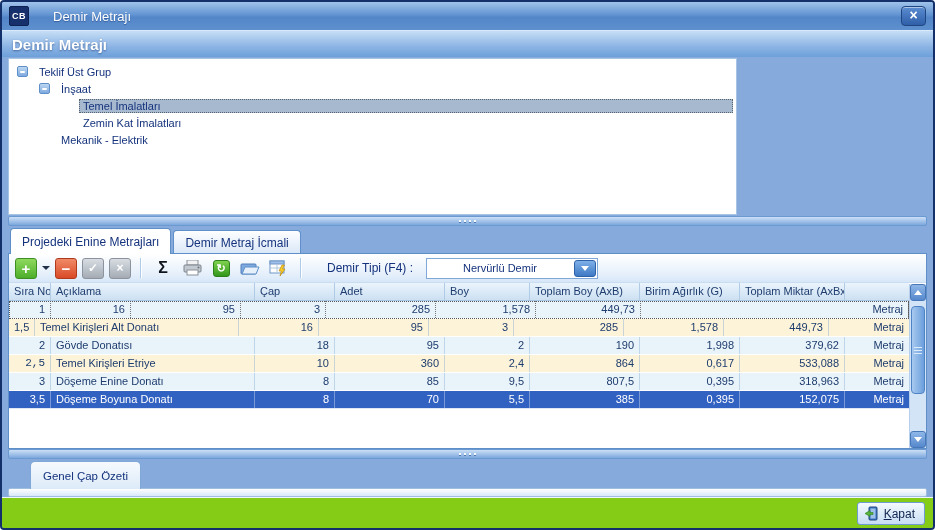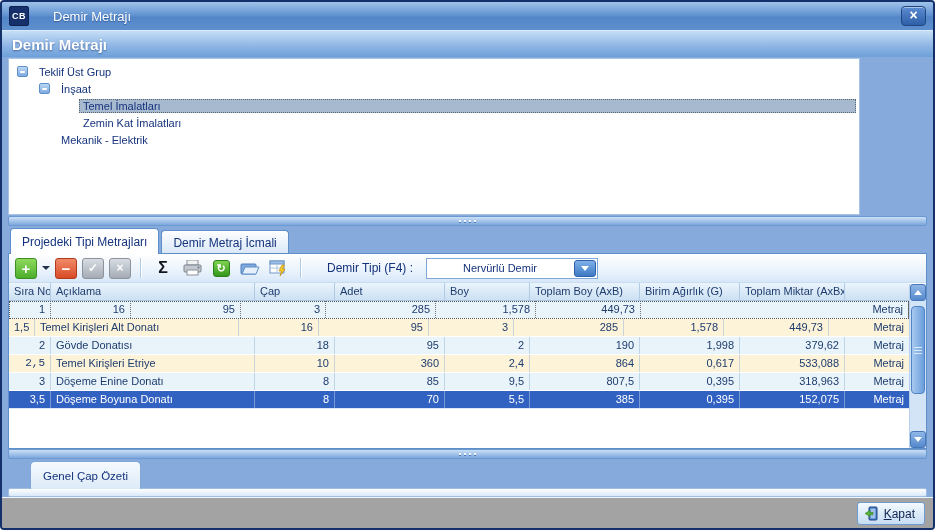--- a/index.html
+++ b/index.html
@@ -31,21 +31,21 @@
   
   .headerband {
     height:27px; display:flex; align-items:center; padding:0 10px;
     background:linear-gradient(#C6DEF6, #8CB4E4 60%, #6DA0DA);
     border-top:1px solid #D9E9F9;
     color:#fff; font-size:15px; font-weight:bold; text-shadow:0 1px 2px rgba(20,50,110,.55);
   }
 
   
   .tree-panel {
-    position:absolute; left:6px; top:56px; width:852px; height:157px;
+    position:absolute; left:6px; top:56px; width:729px; height:157px;
     background:#fff; border:1px solid #A8C4E4; padding-top:4px; overflow:hidden;
   }
   .tree-item { height:17px; display:flex; align-items:center; font-size:11px; color:#15337D; cursor:default; }
   .expander {
     width:11px; height:11px; border:1px solid #5F8FC9; border-radius:2px;
     background:linear-gradient(#BBD7F2,#7FA9DF); display:grid; place-items:center; margin-right:7px; flex:0 0 auto;
   }
   .expander .minus { width:5px; height:2px; background:#fff; border-radius:1px; }
   .expander-spacer { width:18px; flex:0 0 auto; }
   .tree-label { padding:1px 4px; white-space:nowrap; }
@@ -130,21 +130,21 @@
   
   .bottom-tab {
     position:absolute; left:28px; top:459px; height:28px; padding:0 12px;
     background:linear-gradient(#F6FAFE,#DCEAF8); border:1px solid #7FA8D8; border-bottom:none;
     border-radius:5px 5px 0 0; font-size:11.5px; color:#15337D; display:flex; align-items:center; cursor:pointer; z-index:2;
   }
   .panel-edge {
     position:absolute; left:6px; width:919px; top:486px; height:9px;
     background:linear-gradient(#FDFEFF,#D9E8F8); border:1px solid #9FBEE0; border-radius:2px;
   }
-  .bottom-bar { position:absolute; left:0; right:0; top:495px; bottom:0; background:#a3a3a3; border-top:1px solid #EFF6FD;text-align:center; }
+  .bottom-bar { position:absolute; left:0; right:0; top:495px; bottom:0; background:#84cc16; border-top:1px solid #EFF6FD;text-align:center; }
   .kapat-btn {
     position:absolute; right:8px; top:4px; height:23px; padding:0 9px 0 6px;
     display:flex; align-items:center; gap:5px;
     background:linear-gradient(#F4F9FE,#DCEBF9 50%,#C7DDF3); border:1px solid #6F9CD0; border-radius:3px;
     font-size:12px; color:#10254F; cursor:pointer;
   }
   .kapat-btn .key { text-decoration:underline; }
 </style>
 </head>
 <body>
@@ -187,21 +187,21 @@
     </div>
 
   <div class="splitter" id="splitter-top">
     <span class="dot"></span>
     <span class="dot"></span>
     <span class="dot"></span>
     <span class="dot"></span>
   </div>
 
   <div class="tabstrip">
-    <div class="tab active">Projedeki Tipi Metrajları</div>
+    <div class="tab active">Projedeki Enine Metrajları</div>
     <div class="tab inactive">Demir Metraj İcmali</div>
   </div>
 
   <div class="main-panel">
 
     <div class="toolbar">
       <div class="tbtn add">
           <span>+</span>
         </div>
       <div class="drop-arrow"></div>

